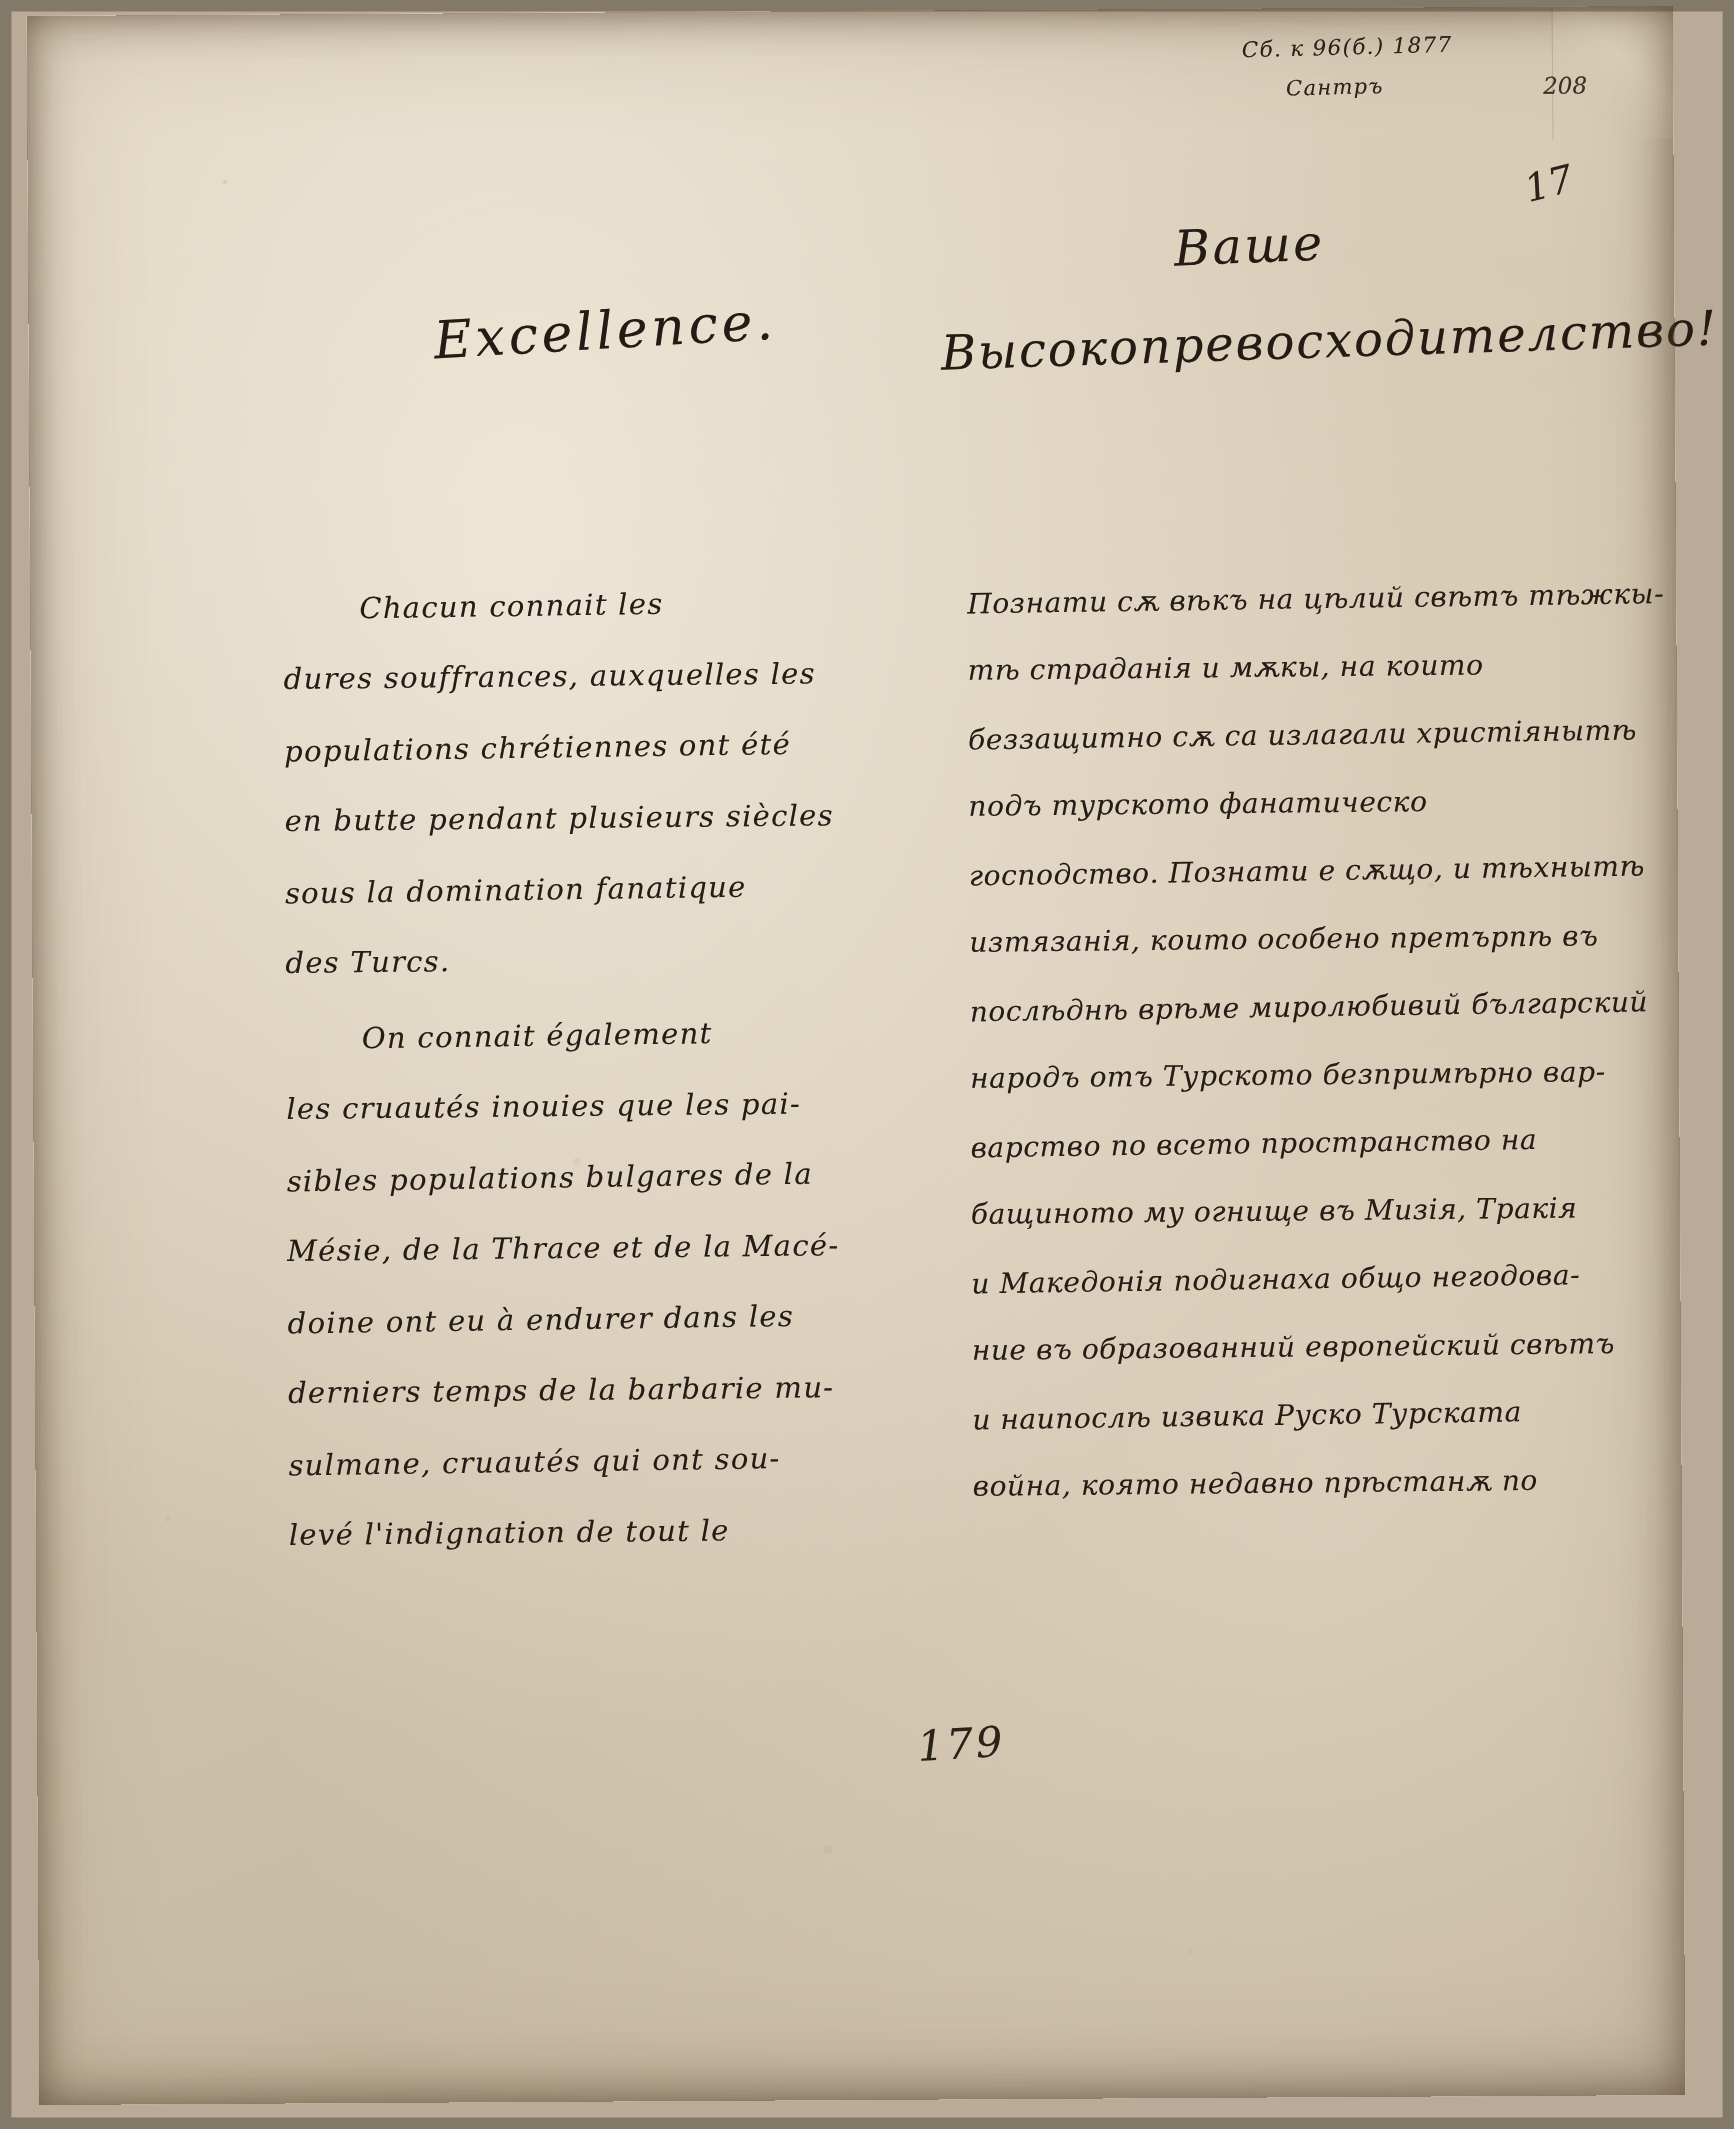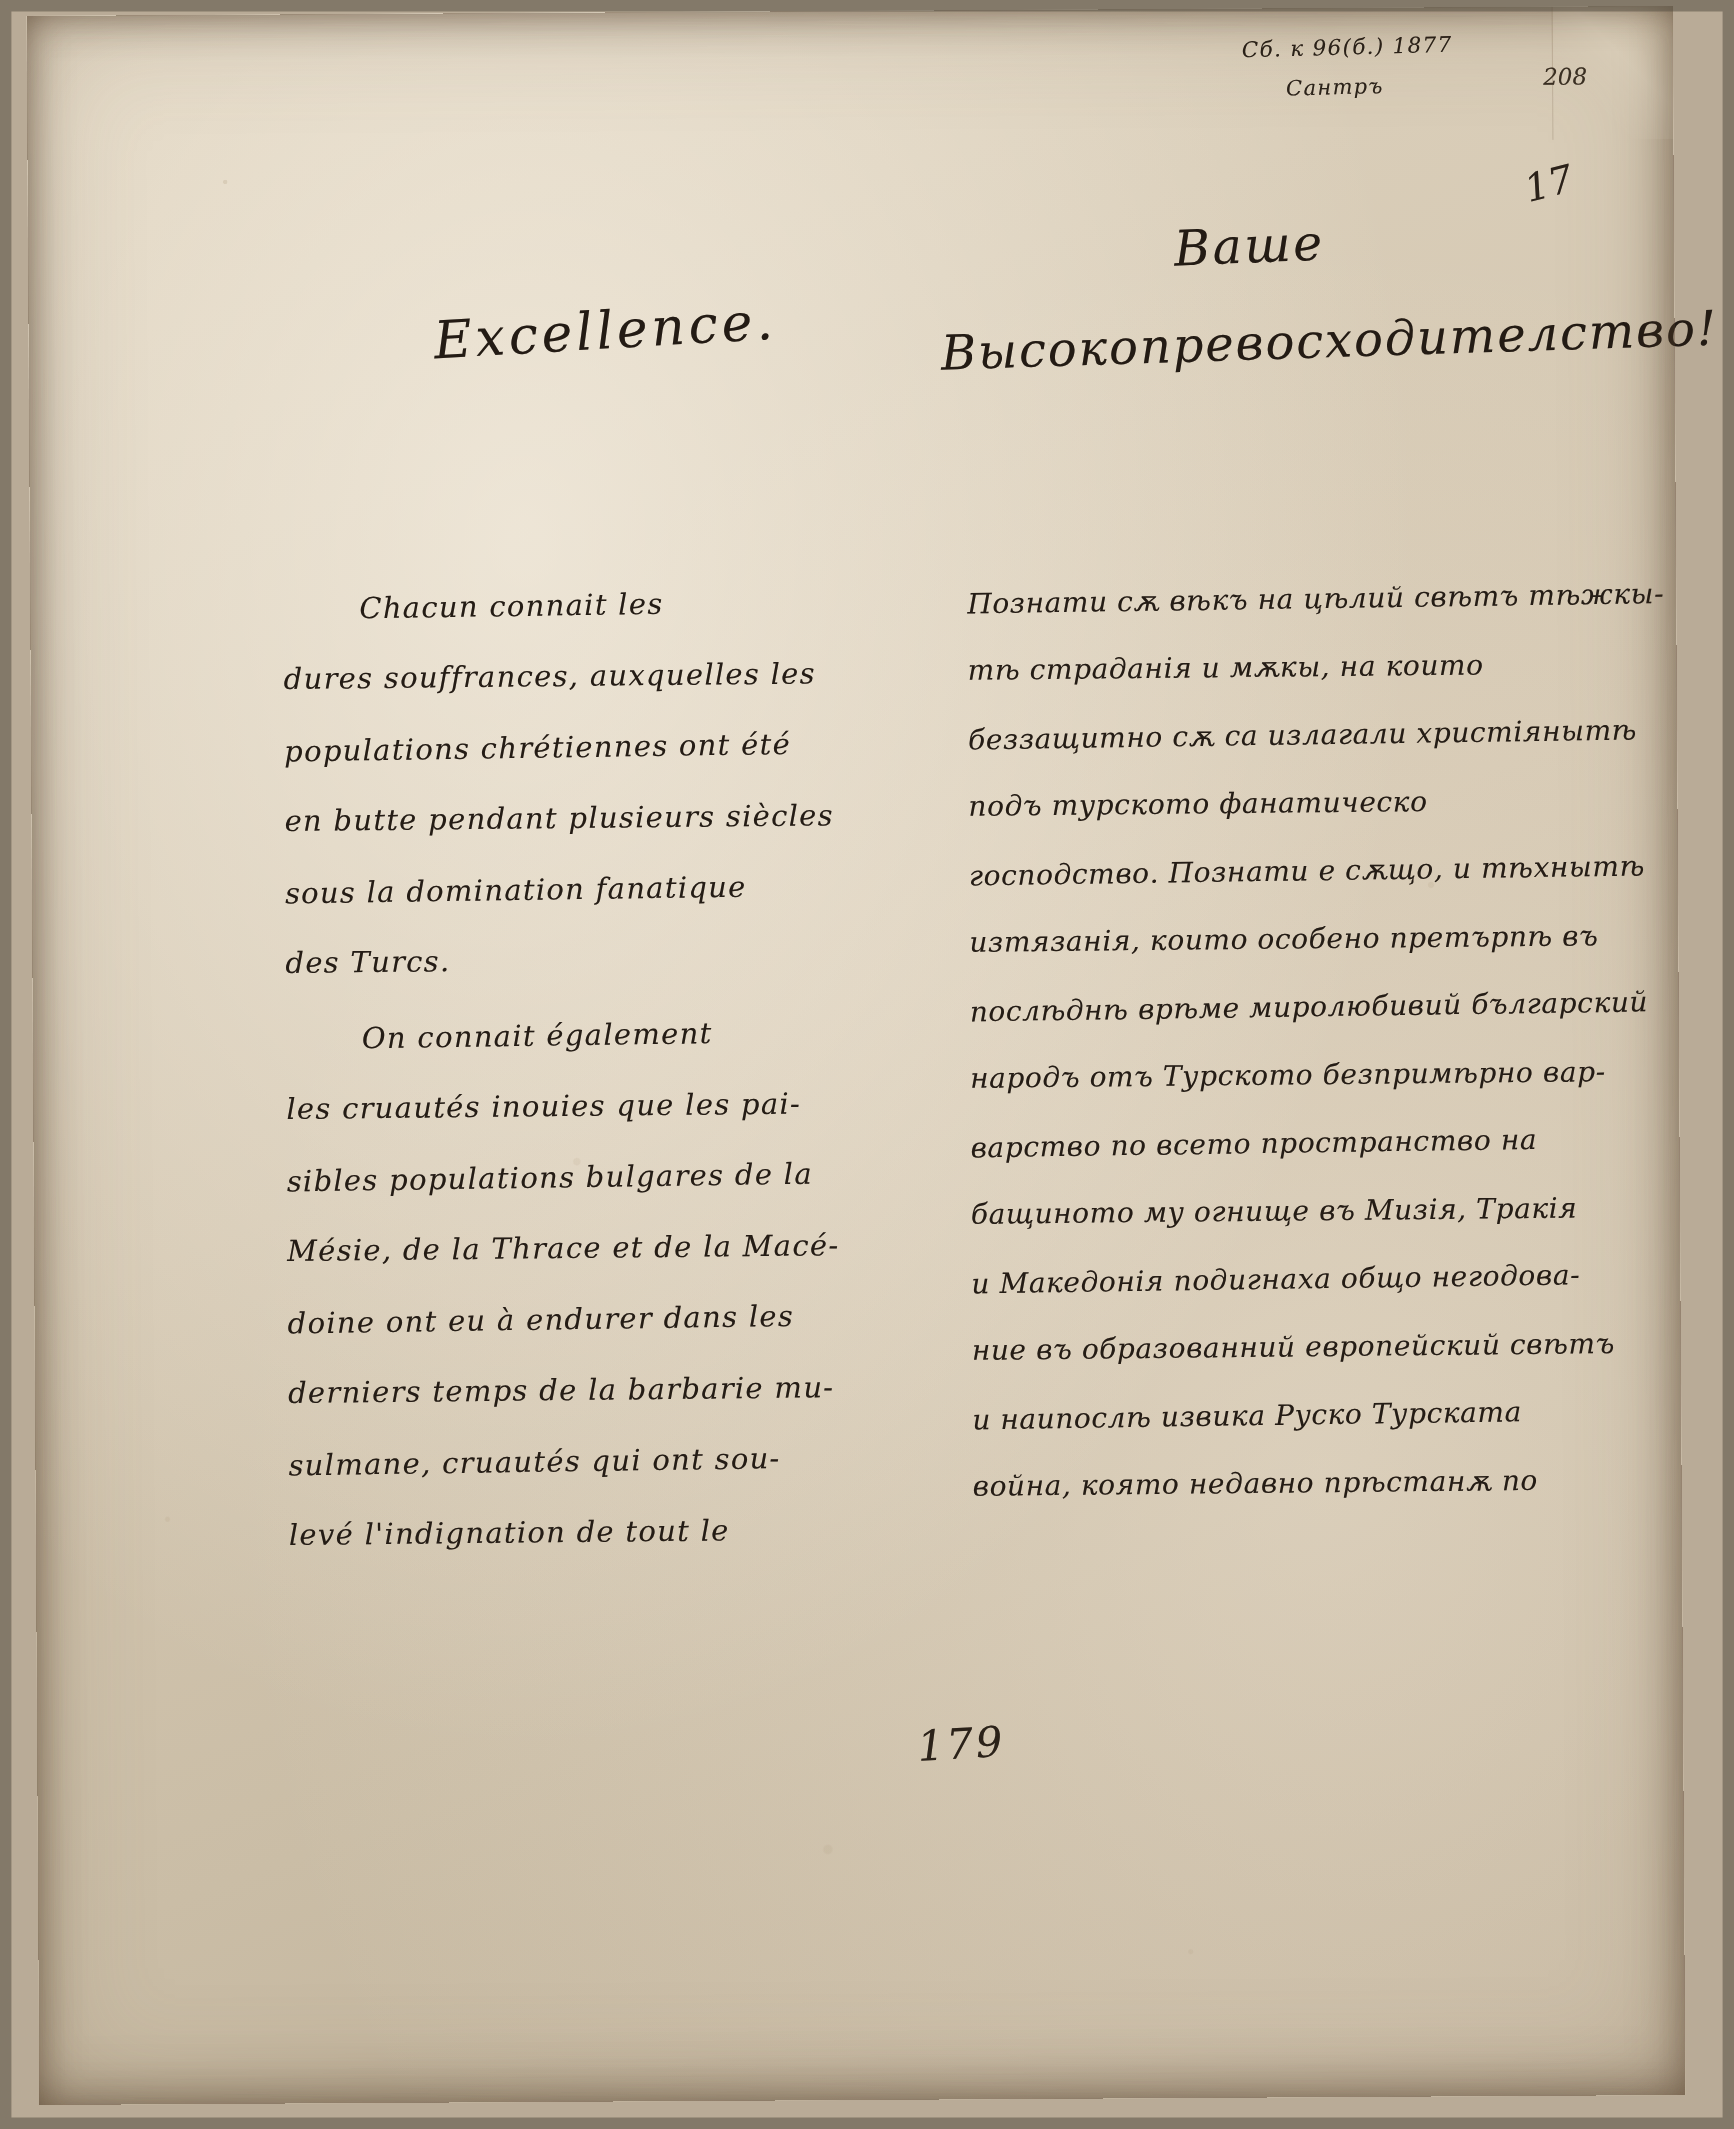--- a/index.html
+++ b/index.html
@@ -92,21 +92,21 @@
     white-space: nowrap;
   }
   .archive-notes .line.two {
     margin-top: 15px;
     margin-left: 44px;
     font-size: 21px;
   }
   .archive-notes .folio {
     position: absolute;
     right: 10px;
-    top: 32px;
+    top: 41px;
     font-size: 23px;
     color: #3a2f22;
   }
   .archive-mark {
     position: absolute;
     right: 101px;
     top: 155px;
     font-size: 38px;
     color: #2a2119;
     transform: rotate(-14deg);

